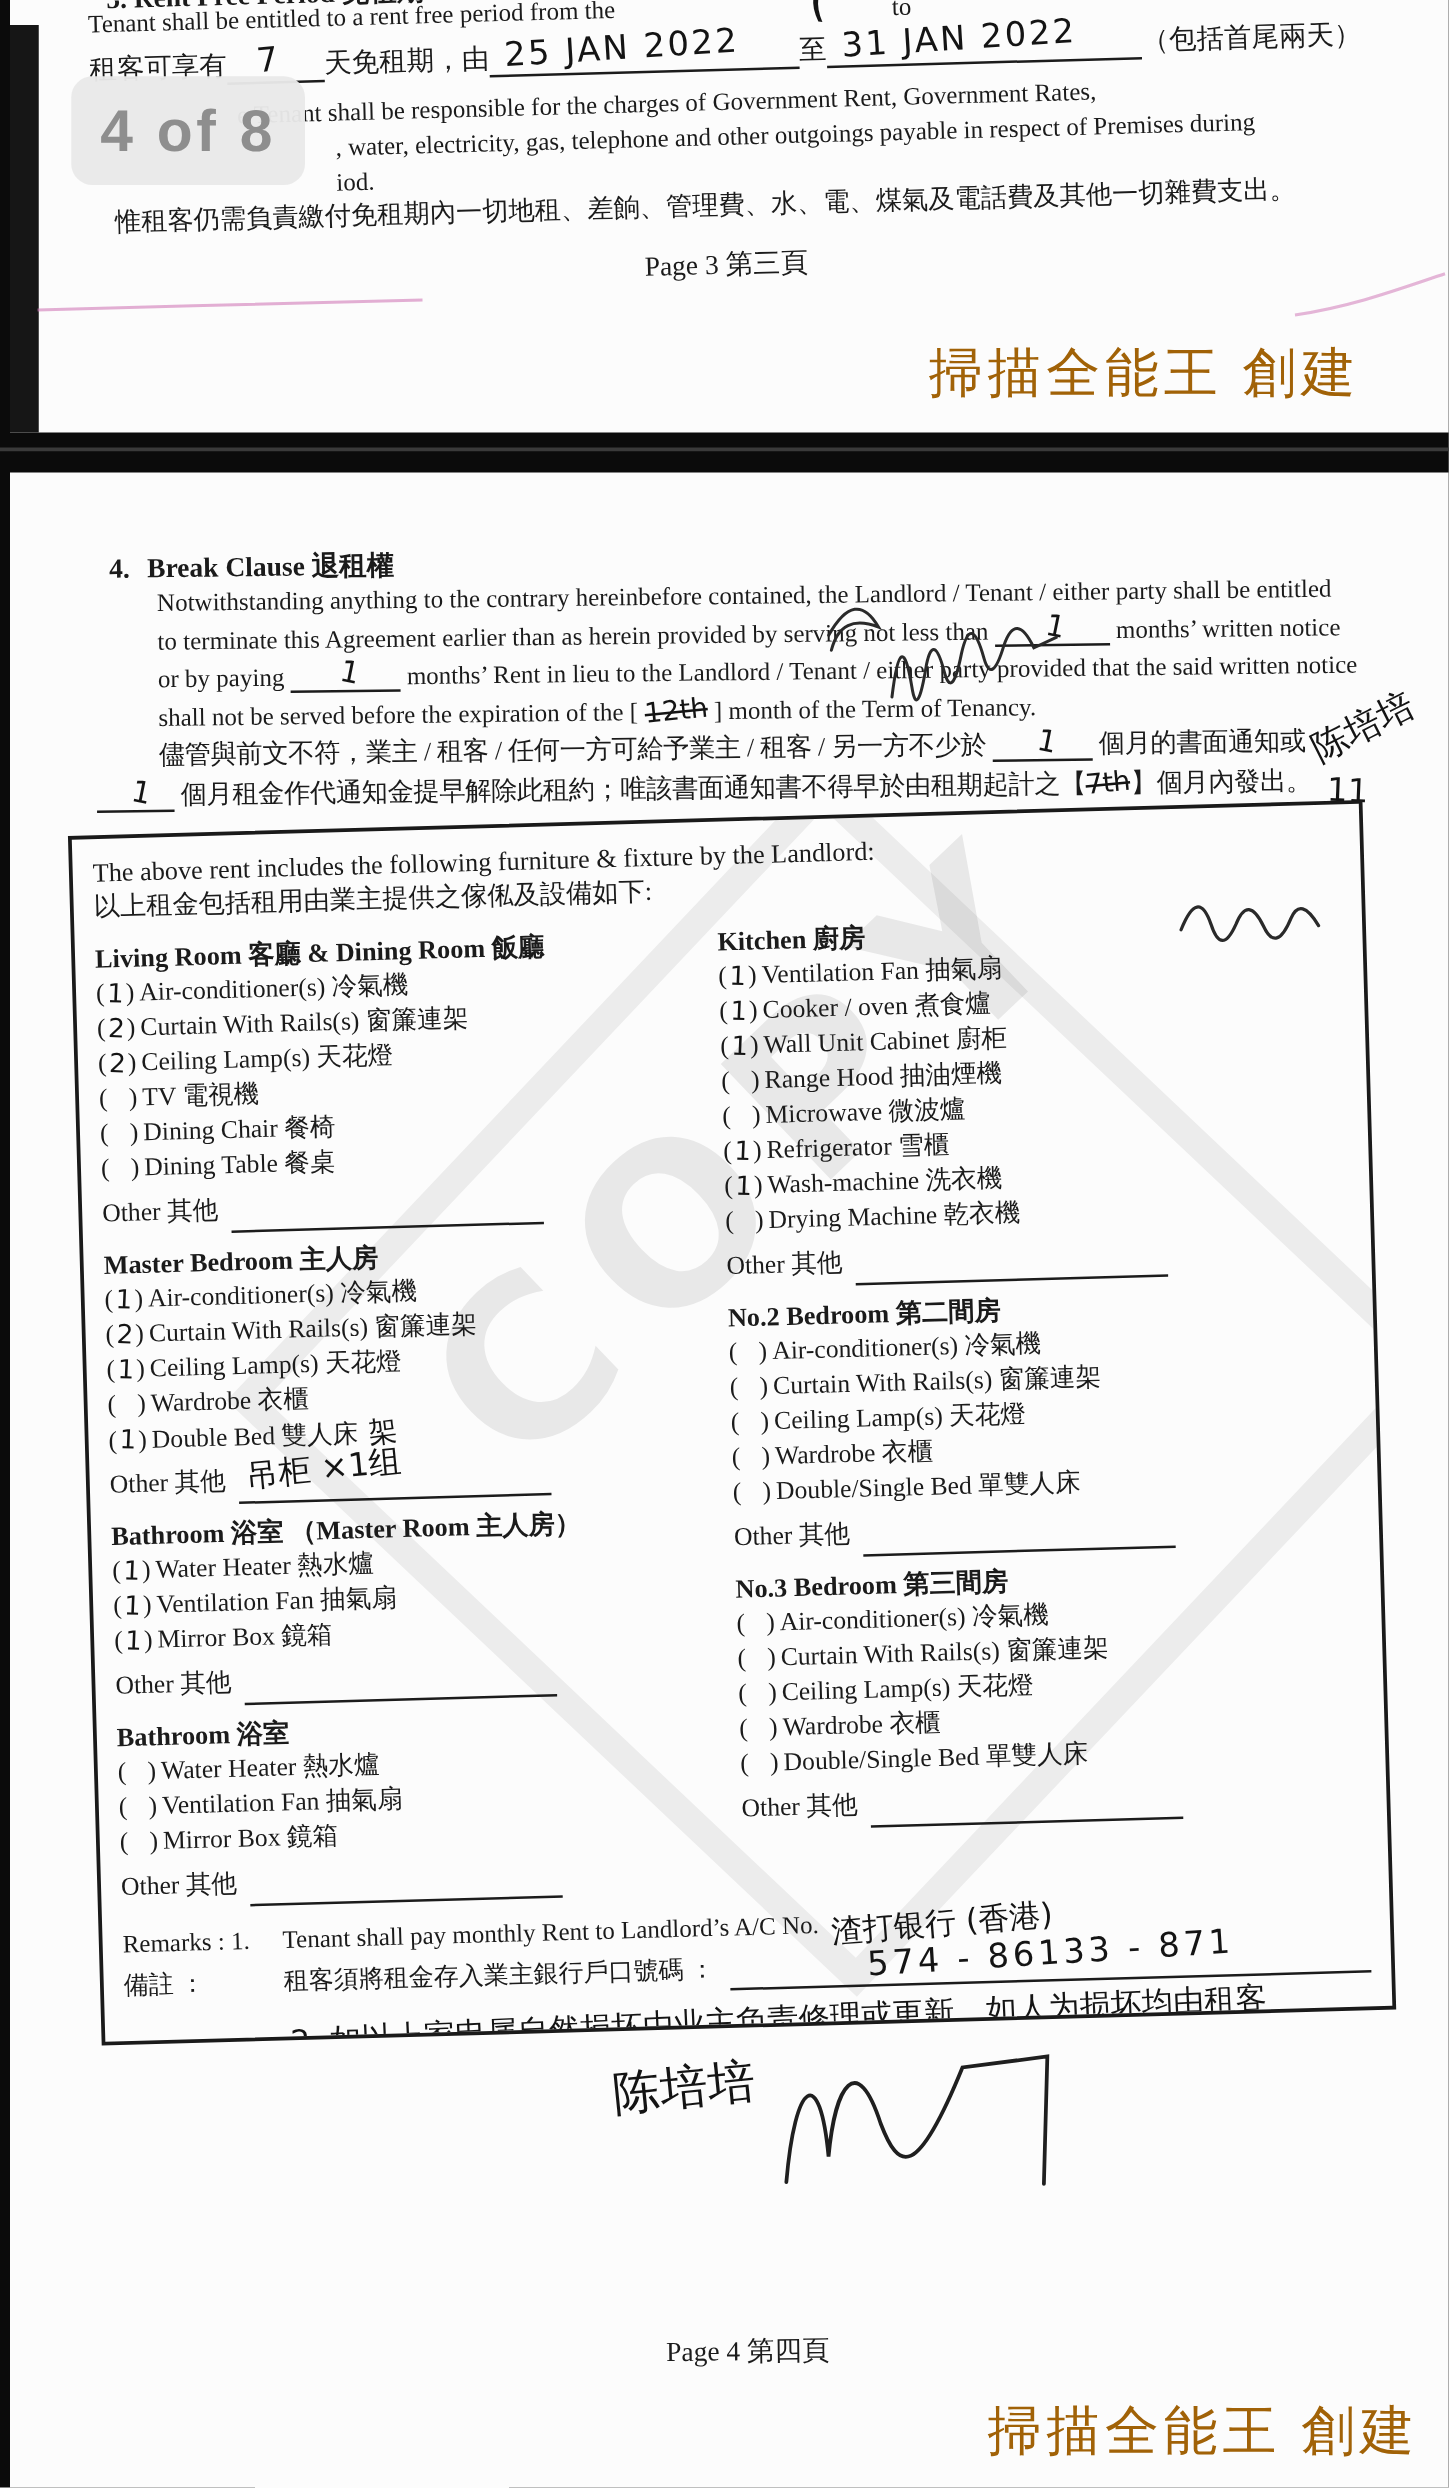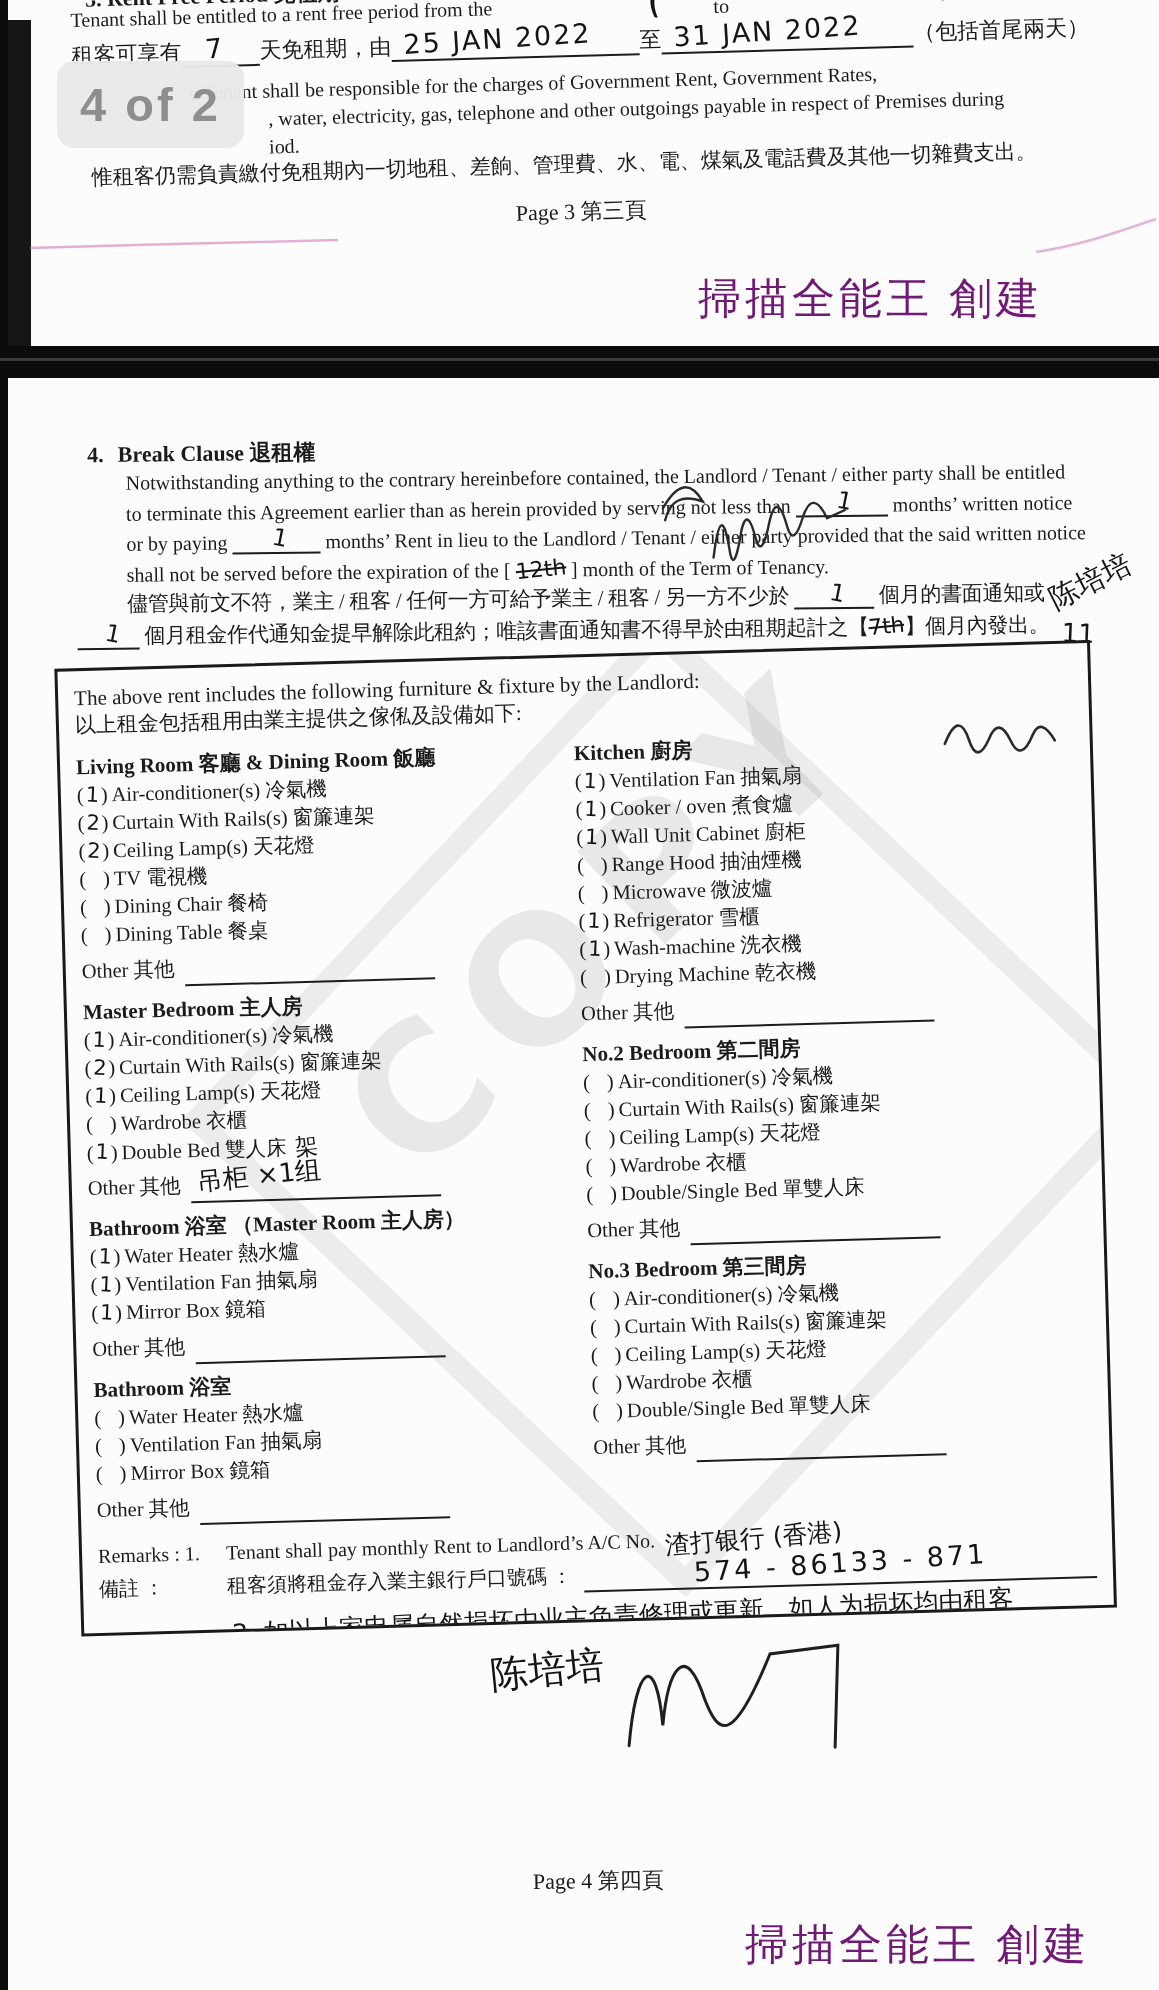--- a/index.html
+++ b/index.html
@@ -16,21 +16,21 @@
   
   #p3-content{left:22px;top:0;width:1129px;height:346px;transform:rotate(-1.6deg);transform-origin:80px 180px;}
   .p3line{position:absolute;white-space:nowrap;font-size:20px;}
   .cjk{font-size:22px;}
   #p3-fragclip{left:60px;top:0;width:420px;height:9px;overflow:hidden;}
   #p3-fragclip span{display:block;margin-top:-16px;font-weight:bold;font-size:22px;}
   .blank{display:inline-block;border-bottom:2px solid #1c1c1c;height:24px;vertical-align:bottom;position:relative;}
   .hw{font-family:"DejaVu Sans",sans-serif;color:#141414;}
   .hw-days{position:absolute;left:24px;top:-8px;font-size:27px;transform:rotate(-4deg);}
   .hw-date{position:absolute;left:12px;top:-10px;font-size:27px;letter-spacing:2px;transform:rotate(-2deg);white-space:nowrap;}
-  #p3-watermark,#p4-watermark{color:#701a75;font-family:"Liberation Sans",sans-serif;font-size:43px;letter-spacing:4px;white-space:nowrap;}
+  #p3-watermark,#p4-watermark{color:#a16207;font-family:"Liberation Sans",sans-serif;font-size:43px;letter-spacing:4px;white-space:nowrap;margin-left:45px;}
   #p3-watermark{left:690px;top:270px;}
   #p4-watermark{left:737px;top:1538px;}
   #p3-paren-frag{left:622px;top:-12px;font-size:42px;transform:rotate(8deg);}
 
   
   #page-badge{left:57px;top:61px;width:187px;height:87px;background:rgba(233,233,233,.96);
       border-radius:17px;display:flex;align-items:center;justify-content:center;z-index:9;}
   #page-badge span{font-family:"Liberation Sans",sans-serif;font-weight:bold;font-size:47px;
       color:#8e8e8e;letter-spacing:3px;}
 
@@ -301,14 +301,14 @@
       <path d="M8,112 C16,30 36,18 42,92 C48,34 66,8 84,66 C98,104 112,112 150,22 L218,14 L214,116" stroke="#1f1f1f" stroke-width="3" fill="none" stroke-linecap="round"></path>
     </svg>
 
     <div class="abs" id="p4-footer">Page 4 第四頁</div>
   </div>
 
   <div class="abs" id="p4-watermark">掃描全能王 創建</div>
 </div>
 
 <div class="abs" id="page-badge">
-  <span>4 of 2</span>
+  <span>4 of 8</span>
 </div>
 
 </body></html>

